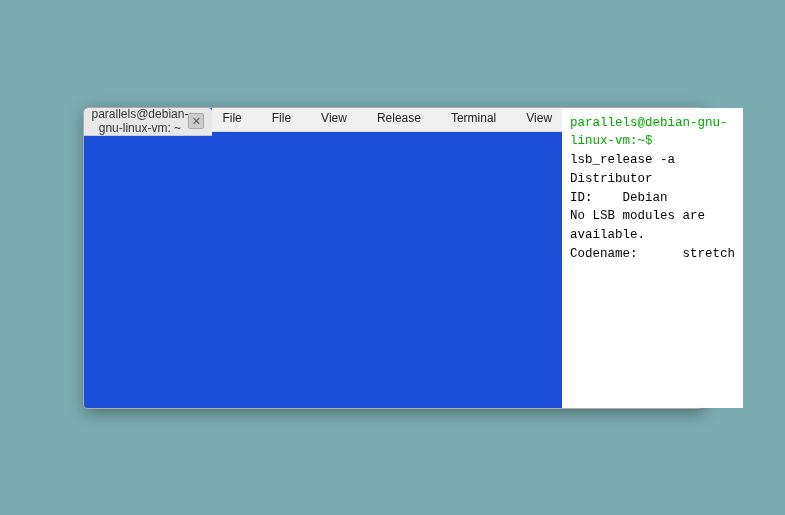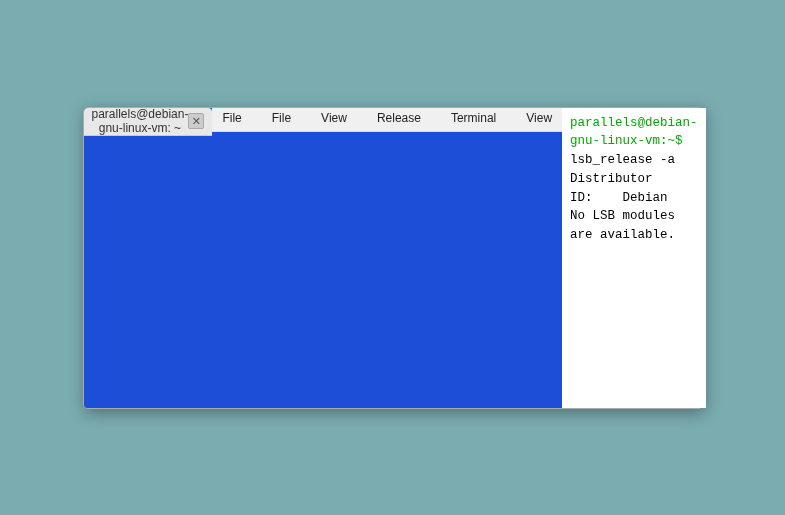--- a/index.html
+++ b/index.html
@@ -142,15 +142,18 @@
     <div>
       <span class="prompt"><span>parallels@debian-gnu-linux-vm:</span><span>~$ </span></span><span class="command">lsb_release -a</span>
     </div>
 
     <div>
       <span class="output"><span>Distributor ID:</span>&nbsp;&nbsp;&nbsp;&nbsp;<span>Debian</span></span>
     </div>
     <div>
       <span class="output">No LSB modules are available.</span>
     </div>
+    <div>
+      <span class="output"><span>Codename:</span>&nbsp;&nbsp;&nbsp;&nbsp;&nbsp;&nbsp;<span>stretch</span></span>
+    </div>
 
   </div>
 </div>
 
 </body></html>

